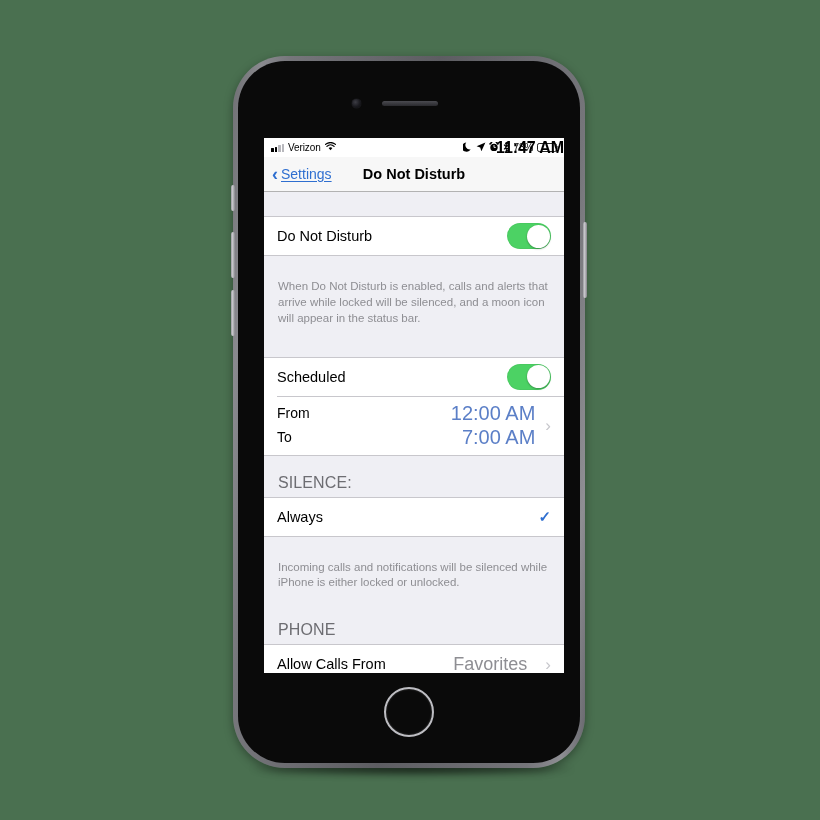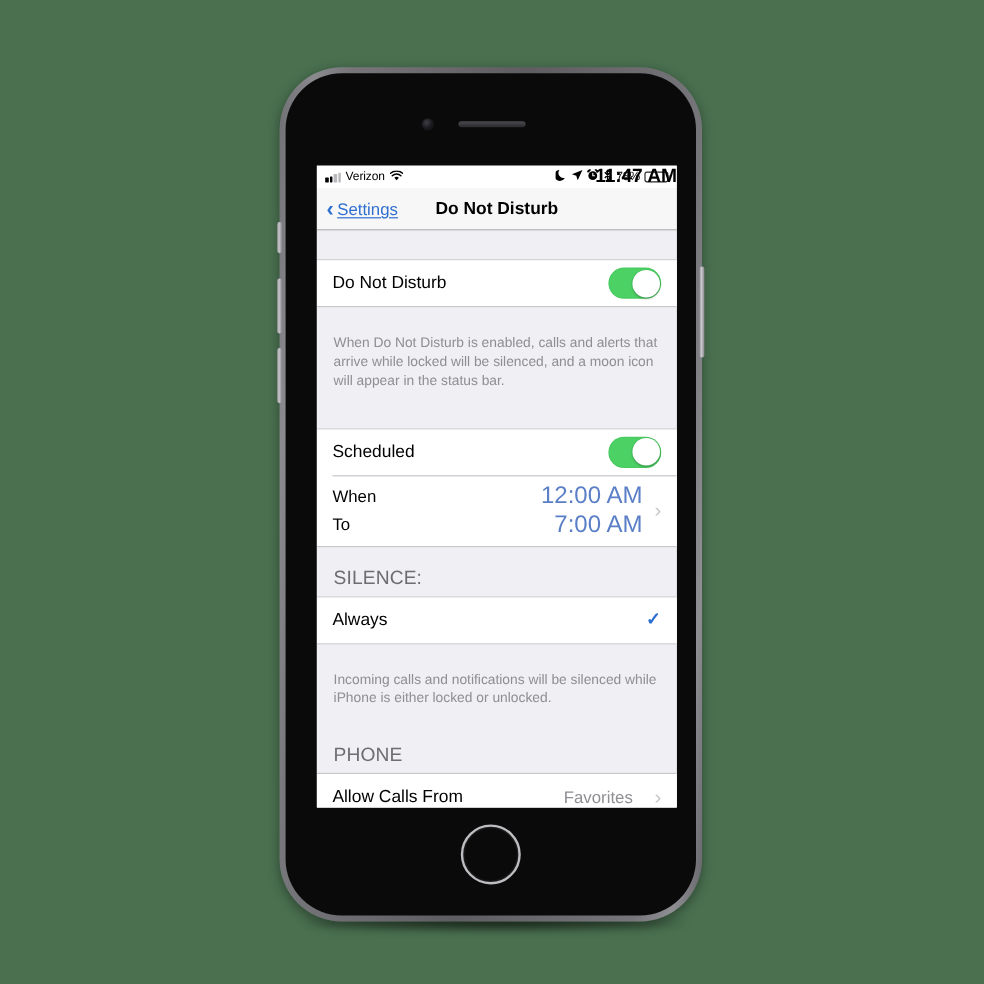--- a/index.html
+++ b/index.html
@@ -306,21 +306,21 @@
   }
 
   .check {
     color: #2f6fd0;
     font-size: 15px;
     font-weight: bold;
     line-height: 1;
   }
 
   .row-value {
-    font-size: 14px;
+    font-size: 18px;
     color: #8e8e93;
     margin-right: 8px;
     margin-left: 15px;
   }
 </style>
 </head>
 <body>
 
 <div class="stage">
 
@@ -417,21 +417,21 @@
           <div class="group">
             <div class="row">
               <span class="row-label">Scheduled</span>
               <span class="toggle">
                 <span class="knob"></span>
               </span>
             </div>
             <div class="row row-fromto">
               <span class="fromto-lines">
                 <span class="fromto-line">
-                  <span class="fromto-key">When</span>
+                  <span class="fromto-key">From</span>
                   <span class="fromto-val">12:00 AM</span>
                 </span>
                 <span class="fromto-line">
                   <span class="fromto-key">To</span>
                   <span class="fromto-val">7:00 AM</span>
                 </span>
               </span>
               <span class="disclosure">›</span>
             </div>
           </div>

